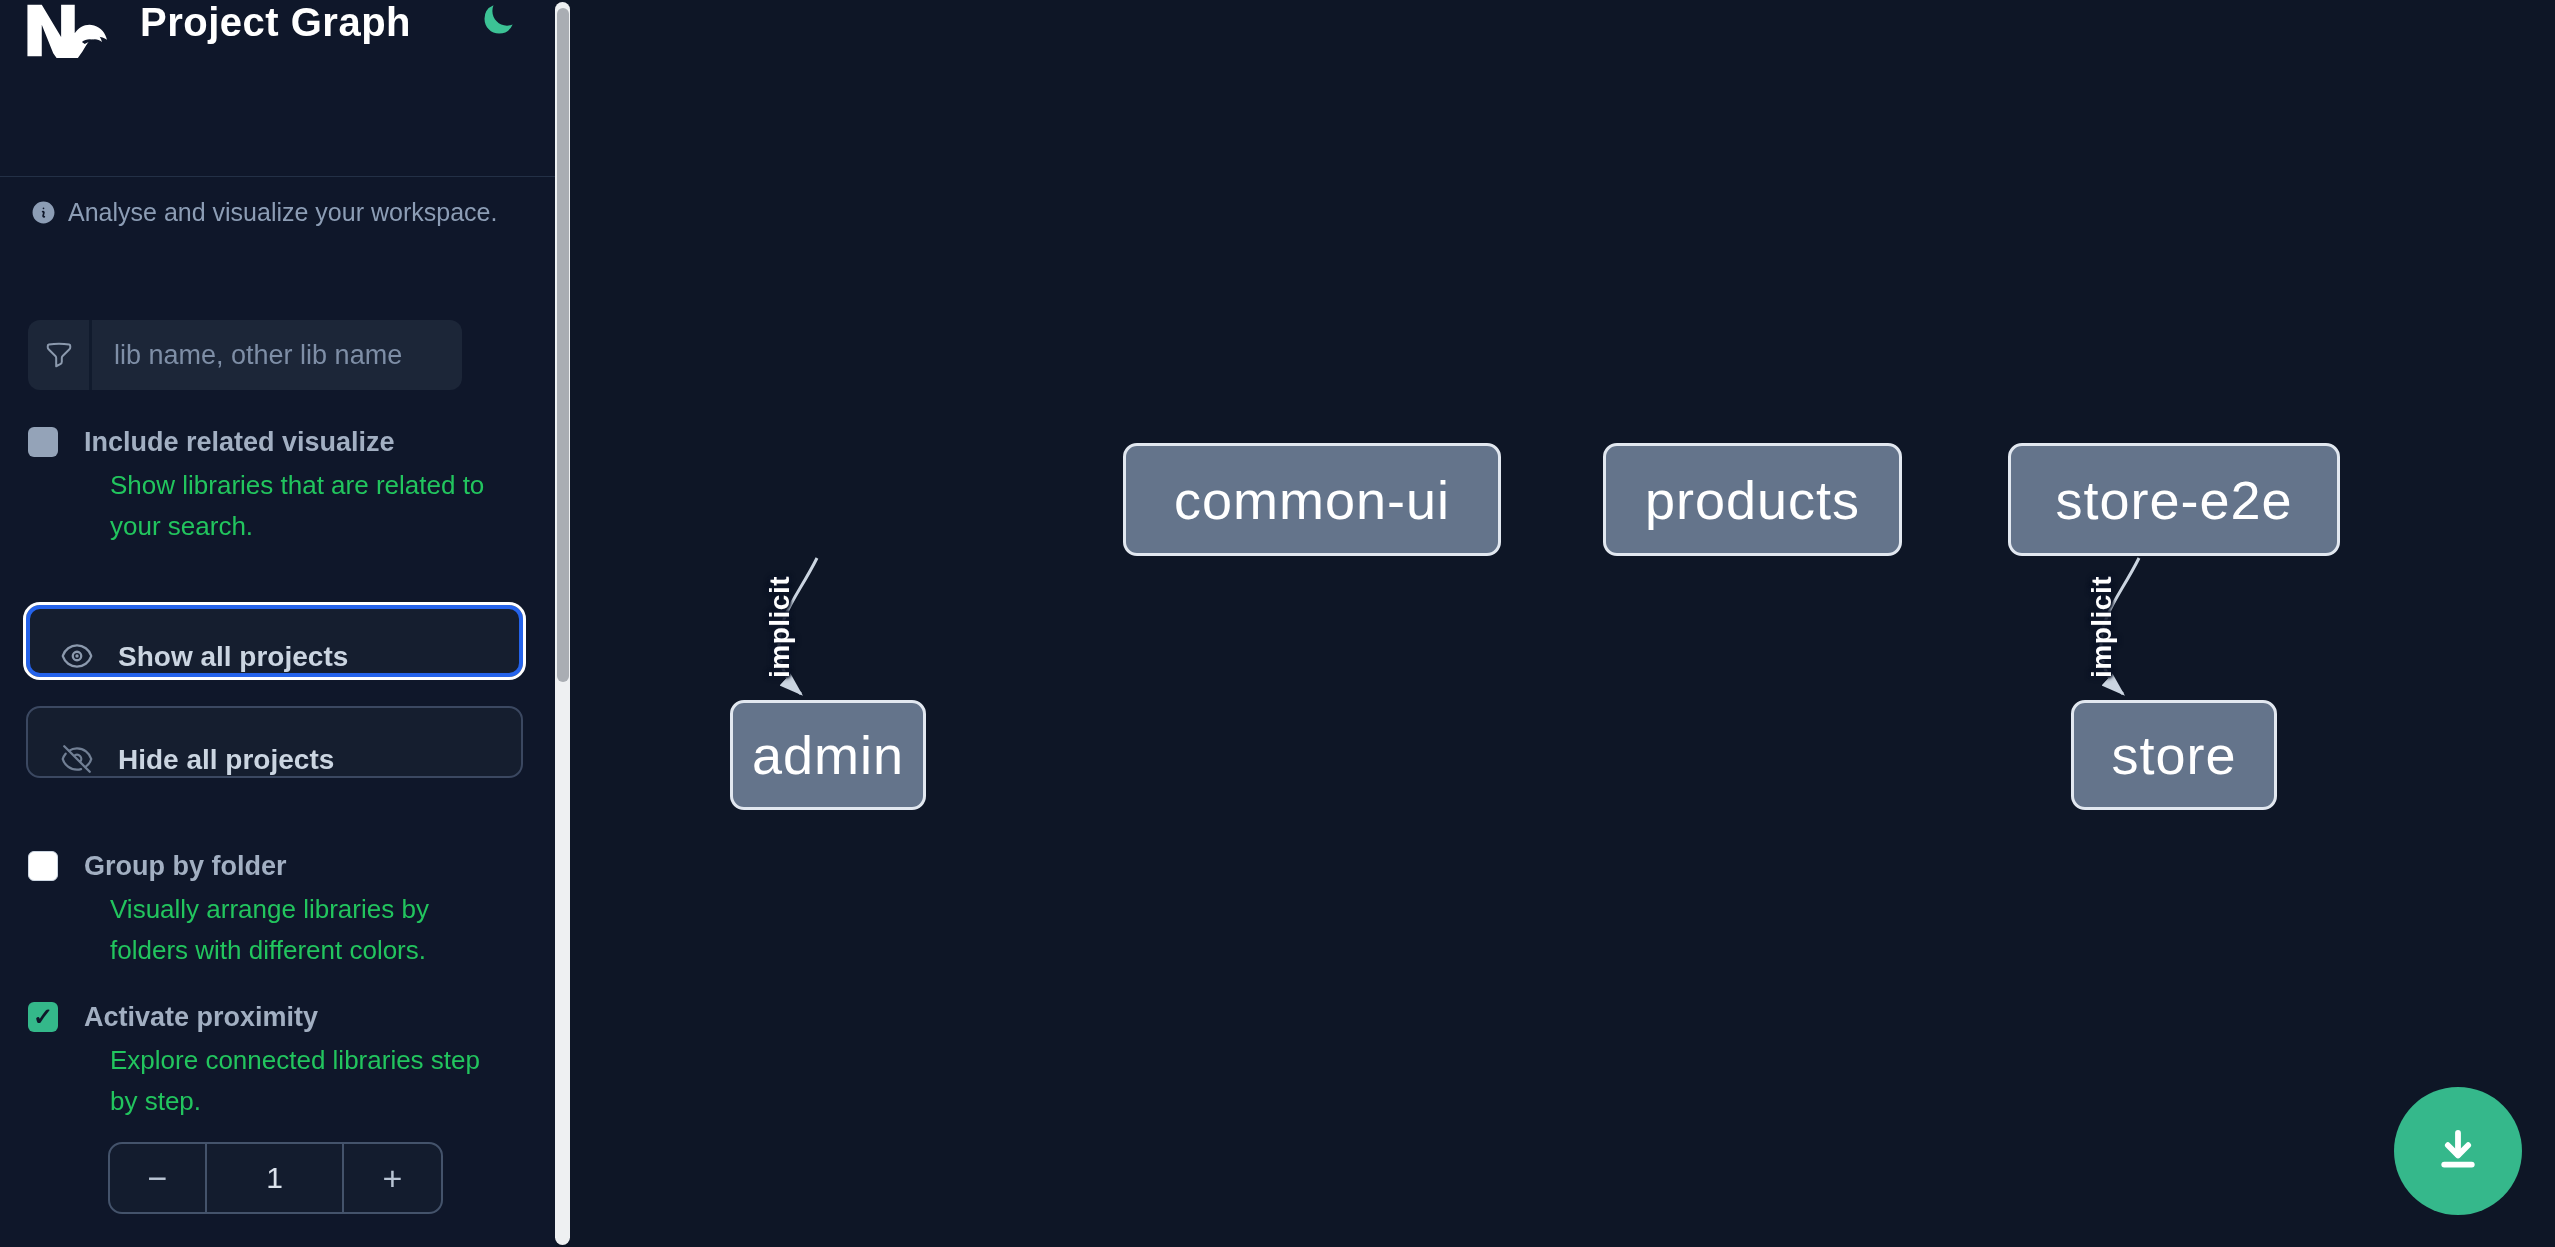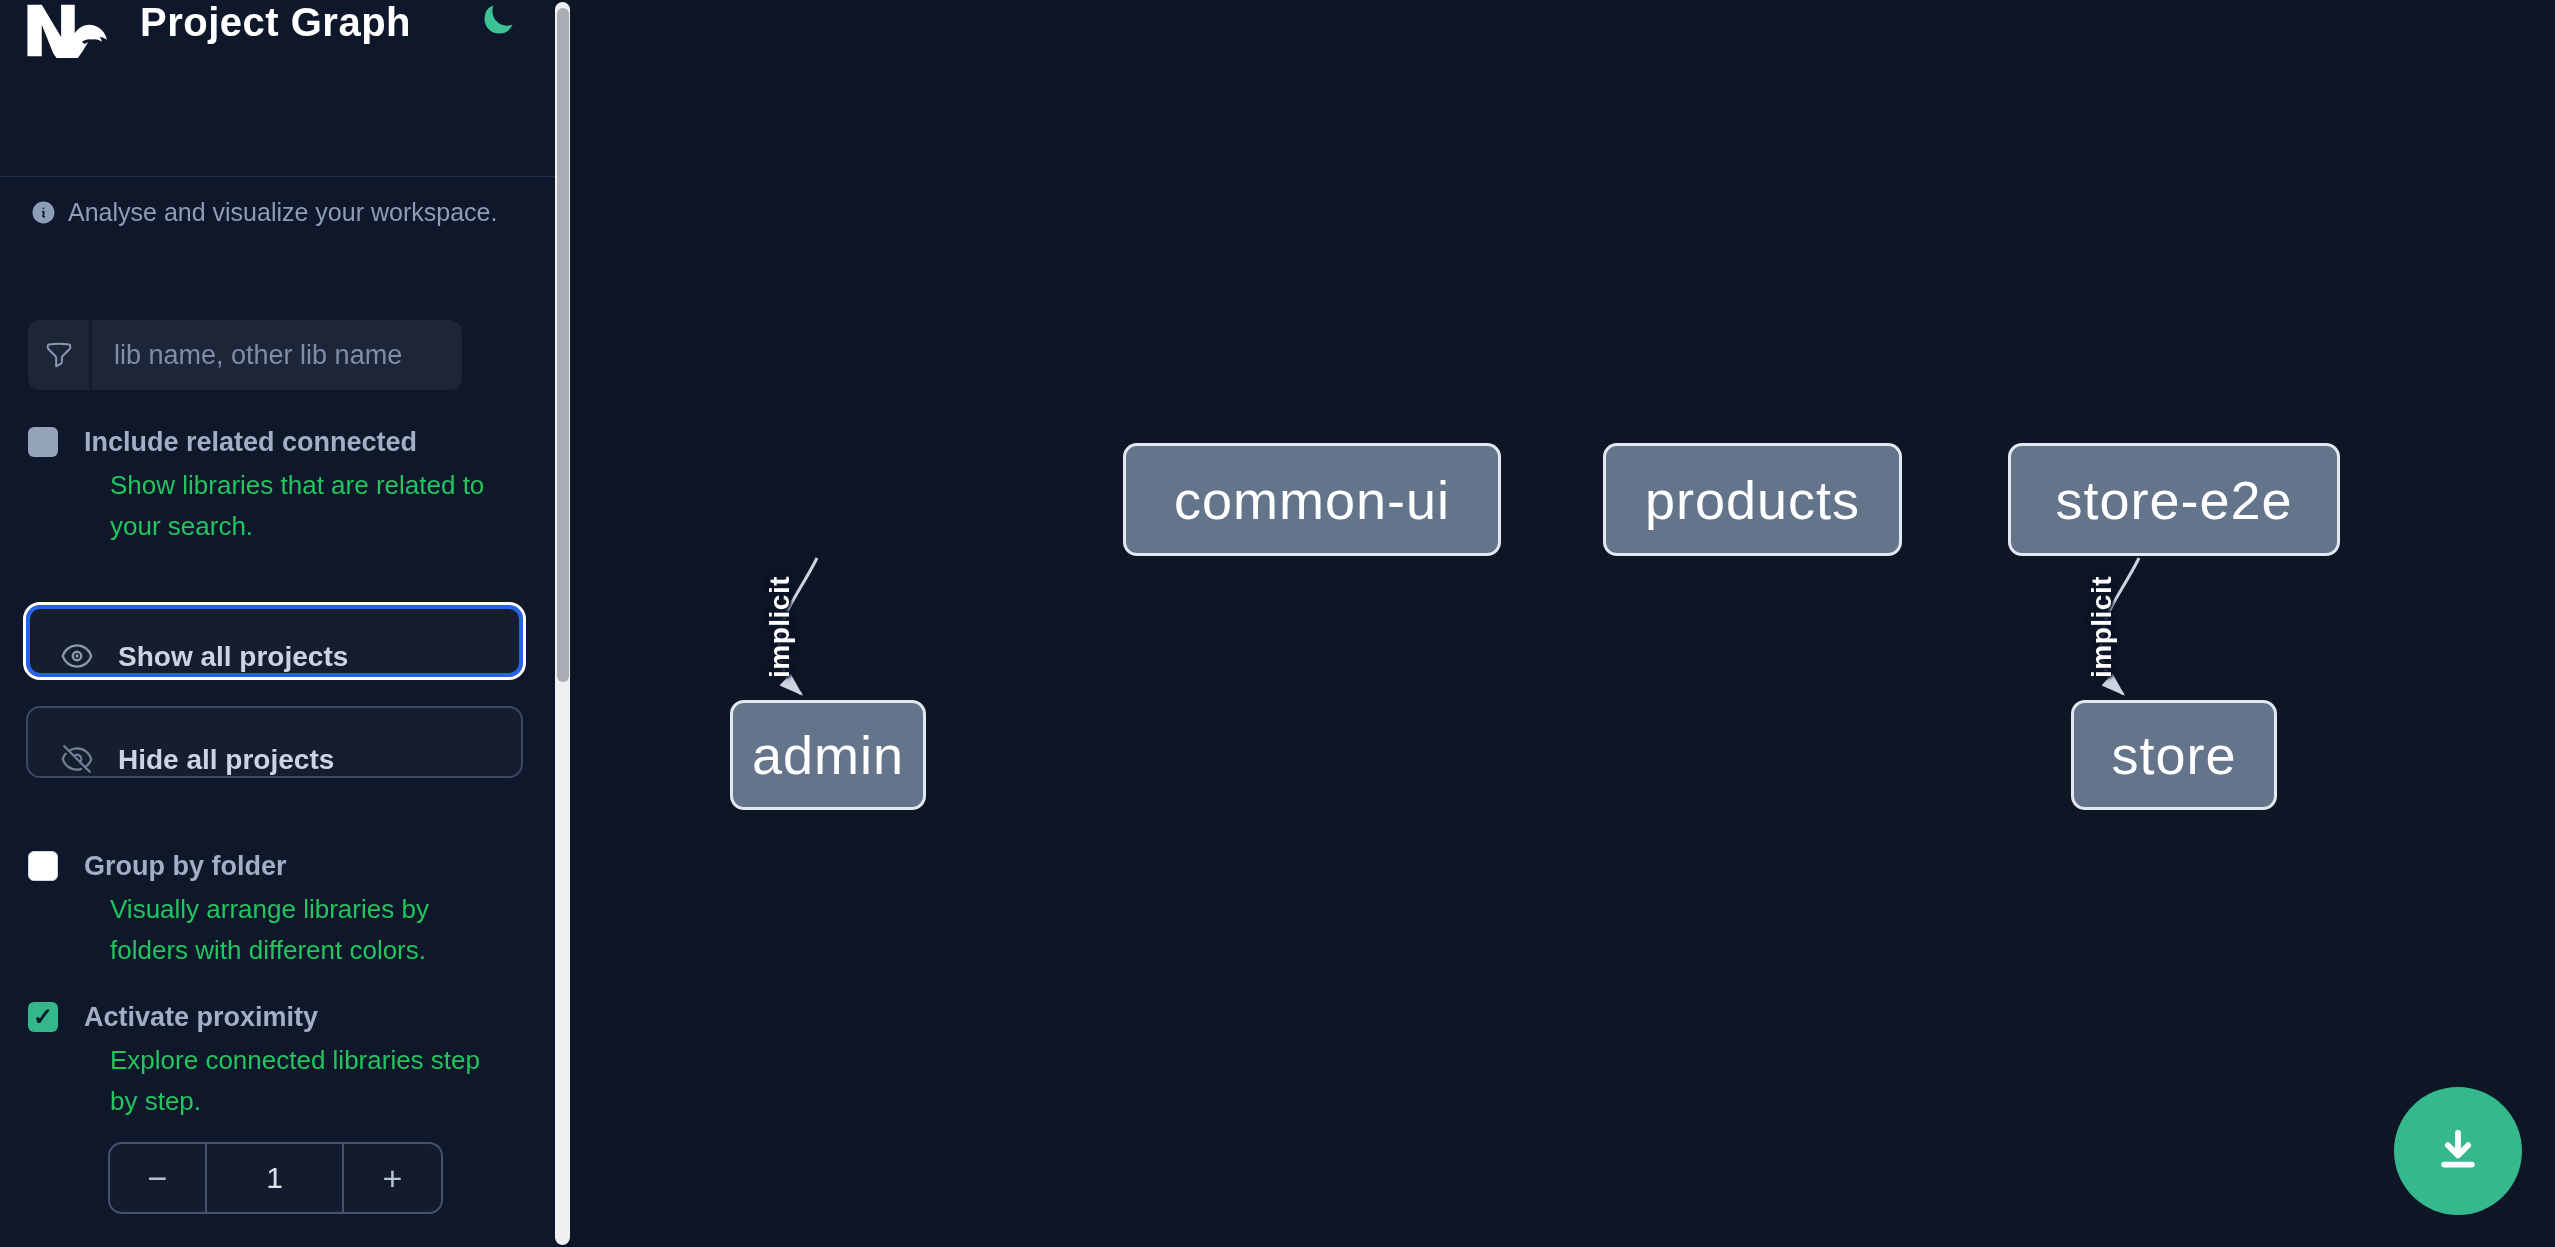--- a/index.html
+++ b/index.html
@@ -161,21 +161,21 @@
                    0-.659-1.591L3.659 7.409A2.25 2.25 0 0 1 3 5.818V4.774c0-.54.384-1.006.917-1.096A48.32
                    48.32 0 0 1 12 3Z"></path>
         </svg>
       </span>
       <input type="text" placeholder="lib name, other lib name" style="">
     </div>
 
     <div class="opt" style="top:425px;">
       <span class="cb muted">✓</span>
       <div>
-        <div class="label">Include related connected</div>
+        <div class="label">Include related visualize</div>
         <div class="desc">Show libraries that are related to your search.</div>
       </div>
     </div>
 
     <button class="side-btn focused" style="top:605px;">
       <svg class="ico" width="34" height="34" viewBox="0 0 24 24" fill="none" stroke="#8b99ad" stroke-width="1.6" stroke-linecap="round" stroke-linejoin="round">
         <path d="M2.036 12.322a1.012 1.012 0 0 1 0-.639C3.423 7.51 7.36 4.5 12 4.5c4.638
                  0 8.573 3.007 9.963 7.178.07.207.07.431 0 .639C20.577 16.49 16.64 19.5 12
                  19.5c-4.638 0-8.573-3.007-9.964-7.178Z"></path>
         <circle cx="12" cy="12" r="3"></circle>

